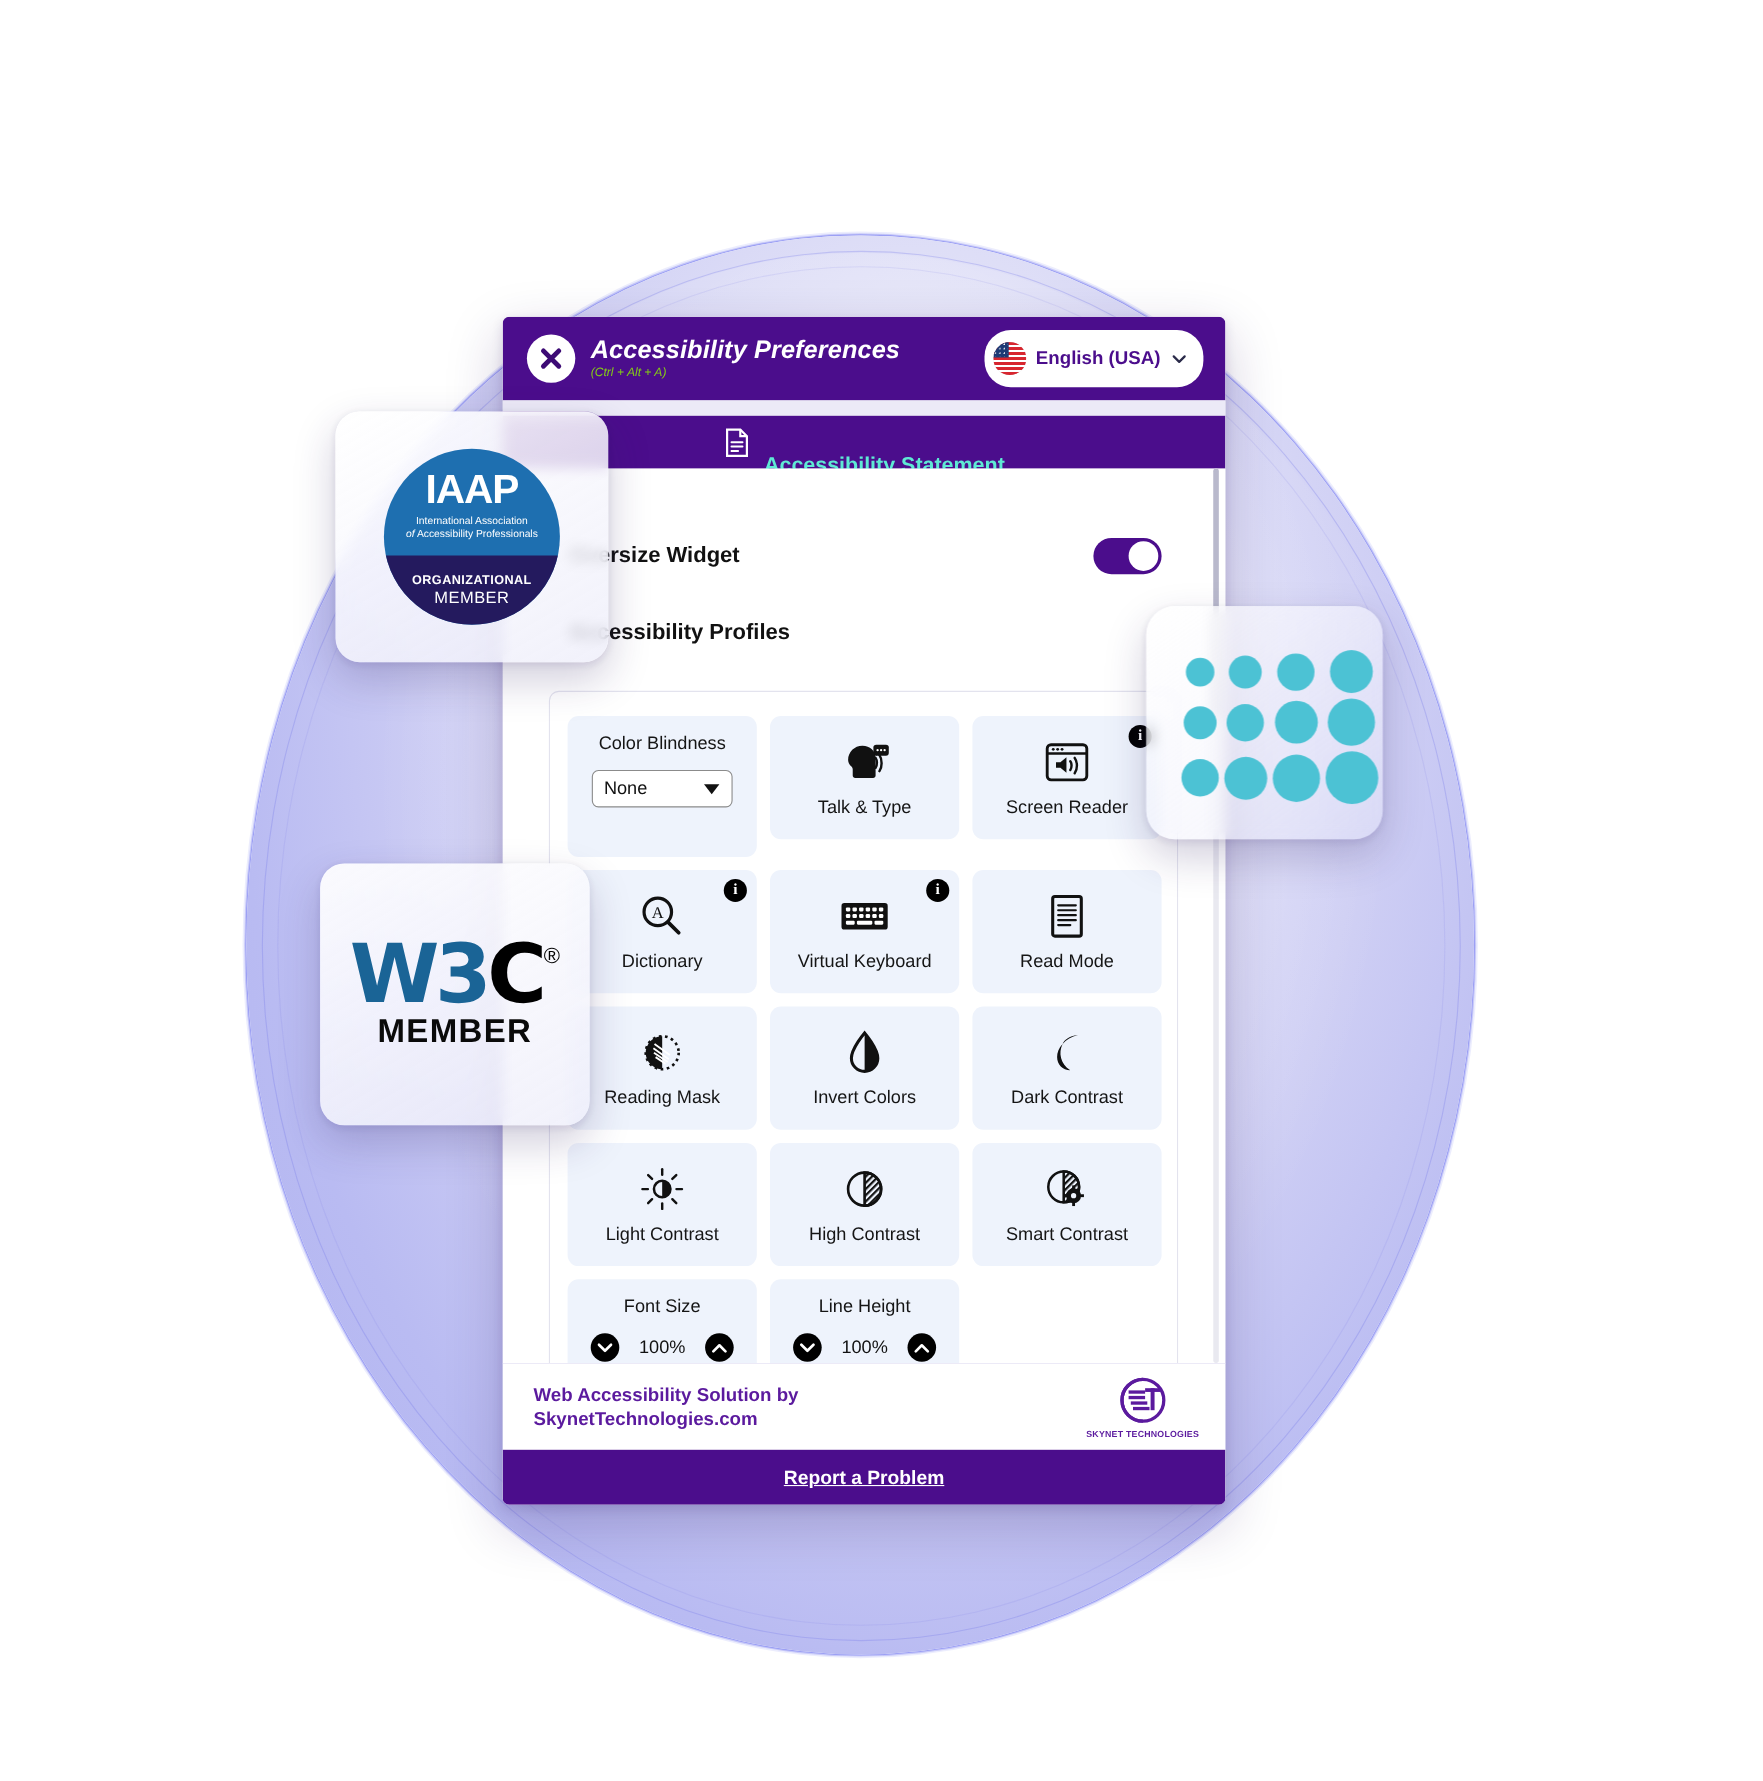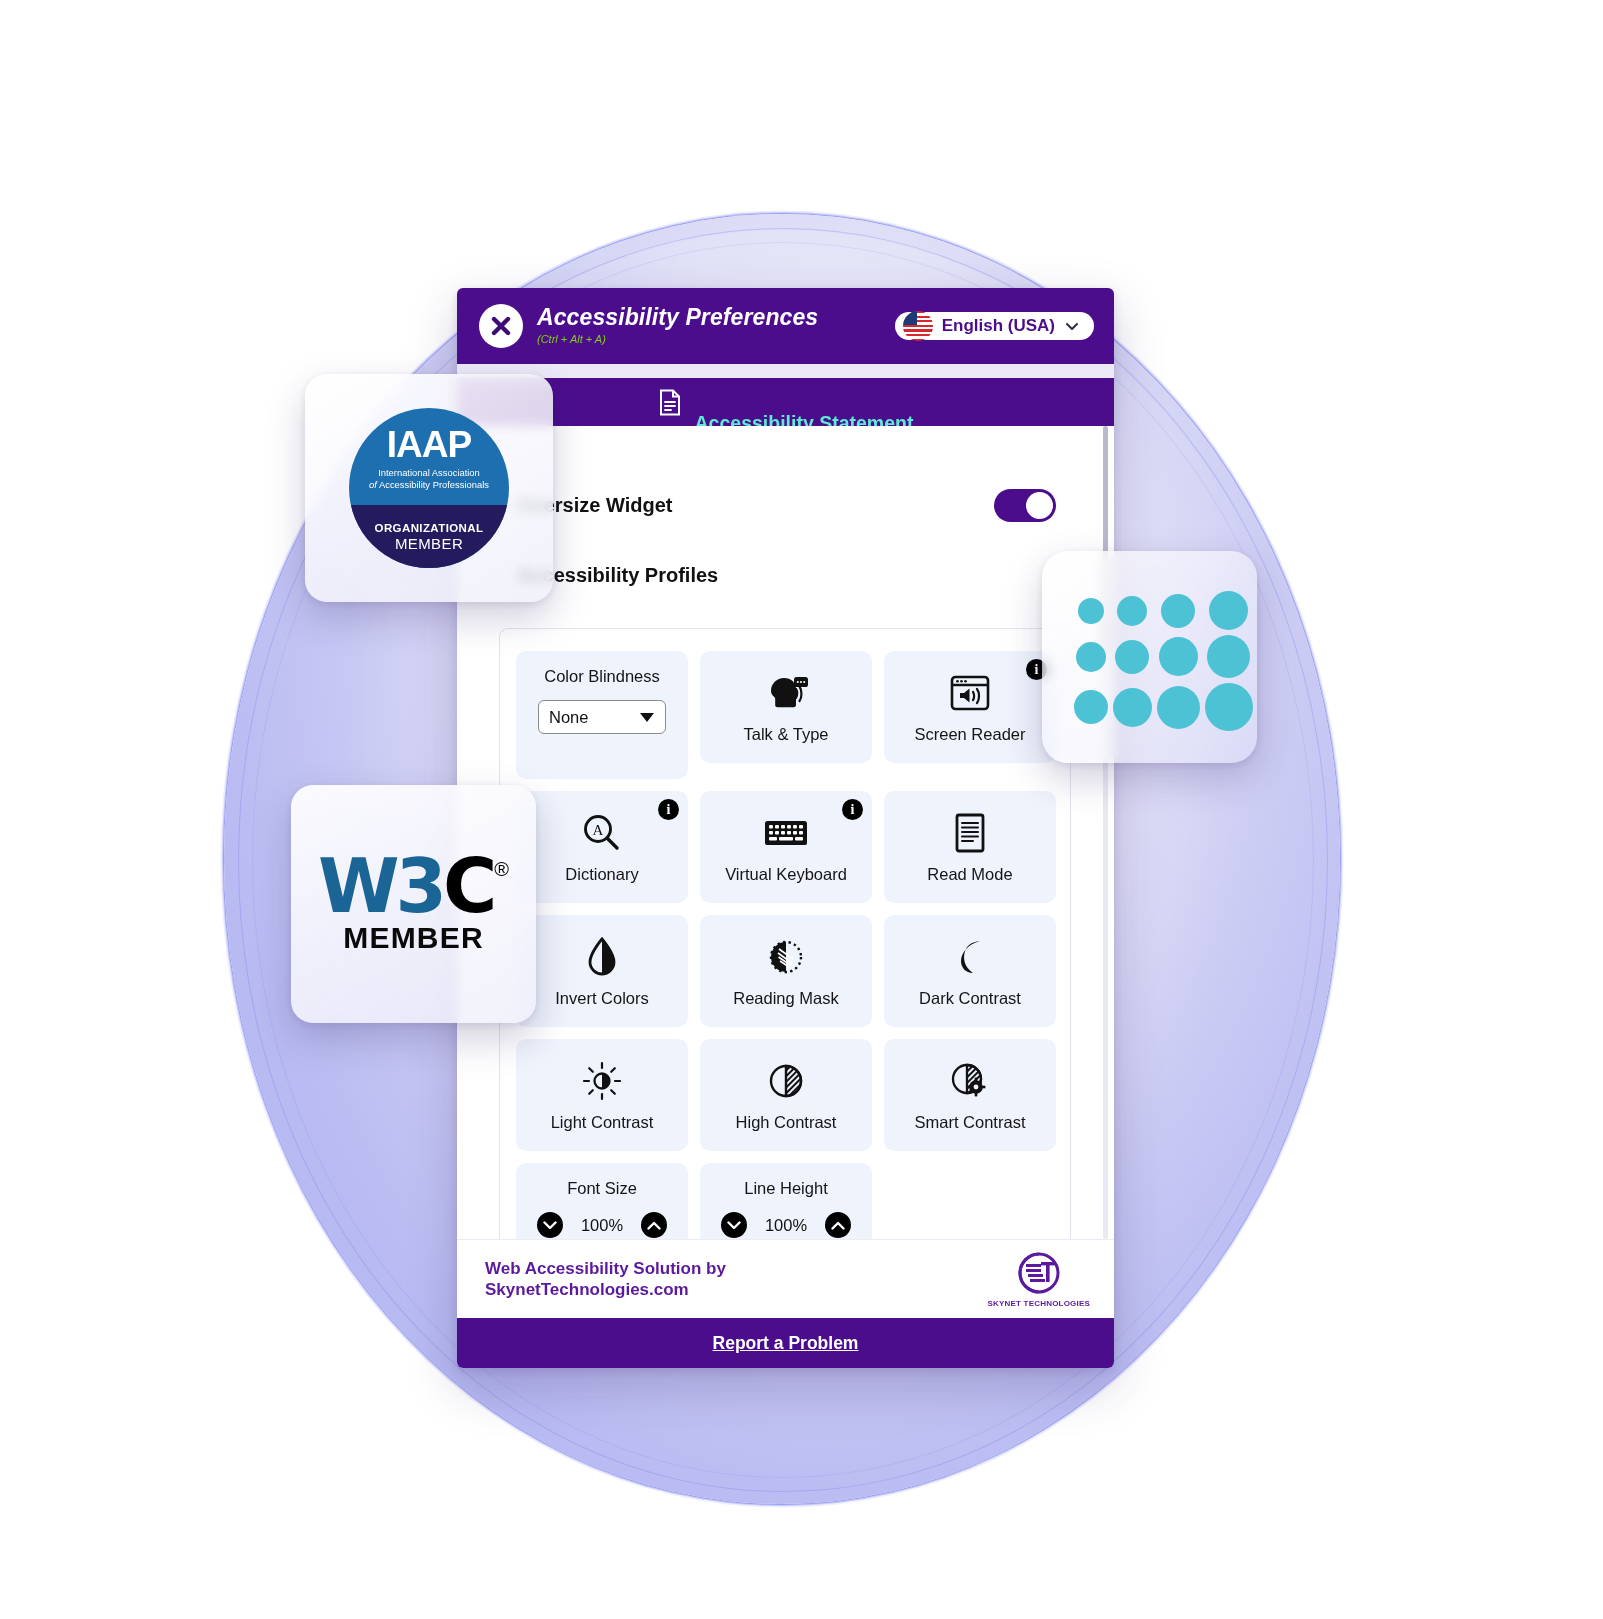--- a/index.html
+++ b/index.html
@@ -46,21 +46,21 @@
   }
   .close-btn{
     width:44px;height:44px;border-radius:50%;background:#ffffff;
     display:flex;align-items:center;justify-content:center;flex:0 0 44px;cursor:pointer;
   }
   .close-btn svg{display:block;}
   .hdr-text{display:flex;flex-direction:column;justify-content:center;flex:1 1 auto;font-style:italic;}
   .hdr-title{color:#fff;font-size:23px;font-weight:bold;letter-spacing:.1px;line-height:1.12;}
   .hdr-sub{color:#84cc16;font-size:11px;line-height:1.3;margin-top:1px;}
   .lang-sel{
-    background:#fff;border-radius:24px;height:28px;display:flex;align-items:center;
+    background:#fff;border-radius:24px;height:52px;display:flex;align-items:center;
     gap:9px;padding:0 14px 0 8px;cursor:pointer;flex:0 0 auto;
   }
   .flag{width:30px;height:30px;border-radius:50%;overflow:hidden;position:relative;flex:0 0 30px;
         box-shadow:inset 0 0 0 1px rgba(0,0,0,.15);}
   .flag .stripes{position:absolute;inset:0;
     background:repeating-linear-gradient(to bottom,#d7262f 0,#d7262f 2.3px,#fff 2.3px,#fff 4.6px);}
   .flag .canton{position:absolute;left:0;top:0;width:14px;height:14px;background:#1d3a75;}
   .flag .canton:after{content:"";position:absolute;inset:1px;
     background:radial-gradient(circle at 25% 25%, #fff 0.6px, transparent 0.7px) 0 0/4px 4px;}
   .lang-label{color:#4b0d8c;font-size:17px;font-weight:bold;white-space:nowrap;}
@@ -325,42 +325,42 @@
                     <path d="M8 23.5 h16"></path>
                     <path d="M8 28 h11"></path>
                 </g>
               </svg>
             </div>
             <div class="tlabel">Read Mode</div>
           </div>
 
           <div class="tile">
             <div class="ticon">
-              <svg width="32" height="42" viewBox="0 0 32 42">
-                <path d="M16 3 C16 3 4 17 4 26 a12 12 0 0 0 24 0 C28 17 16 3 16 3 z" fill="none" stroke="#111" stroke-width="2.8"></path>
-                <path d="M16 3 C16 3 28 17 28 26 a12 12 0 0 1 -12 12 z" fill="#111"></path>
-              </svg>
-            </div>
-            <div class="tlabel">Invert Colors</div>
-          </div>
-
-          <div class="tile">
-            <div class="ticon">
               <svg width="42" height="40" viewBox="0 0 42 40">
                 <circle cx="21" cy="20" r="15" fill="none" stroke="#111" stroke-width="2.4" stroke-dasharray="2.4 3.2"></circle>
                 <path d="M21 5 a15 15 0 0 0 0 30 z" fill="#111"></path>
                 <g stroke="#fff" stroke-width="1.7">
                   <path d="M14 12 L28 22"></path>
                     <path d="M13 16 L27 26"></path>
                     <path d="M13.5 20 L26 28.5"></path>
                     <path d="M15 24 L24 30"></path>
                 </g>
               </svg>
             </div>
             <div class="tlabel">Reading Mask</div>
+          </div>
+
+          <div class="tile">
+            <div class="ticon">
+              <svg width="32" height="42" viewBox="0 0 32 42">
+                <path d="M16 3 C16 3 4 17 4 26 a12 12 0 0 0 24 0 C28 17 16 3 16 3 z" fill="none" stroke="#111" stroke-width="2.8"></path>
+                <path d="M16 3 C16 3 28 17 28 26 a12 12 0 0 1 -12 12 z" fill="#111"></path>
+              </svg>
+            </div>
+            <div class="tlabel">Invert Colors</div>
           </div>
 
           <div class="tile">
             <div class="ticon">
               <svg width="36" height="40" viewBox="0 0 36 40">
                 <path d="M26 4 C14 7 7 16 7 24 c0 7 5 12 12 12 c-9-6-11-16-7-24 c1.5-3.4 5.5-7 14-8 z" fill="#111" transform="translate(2,0)"></path>
               </svg>
             </div>
             <div class="tlabel">Dark Contrast</div>
           </div>

